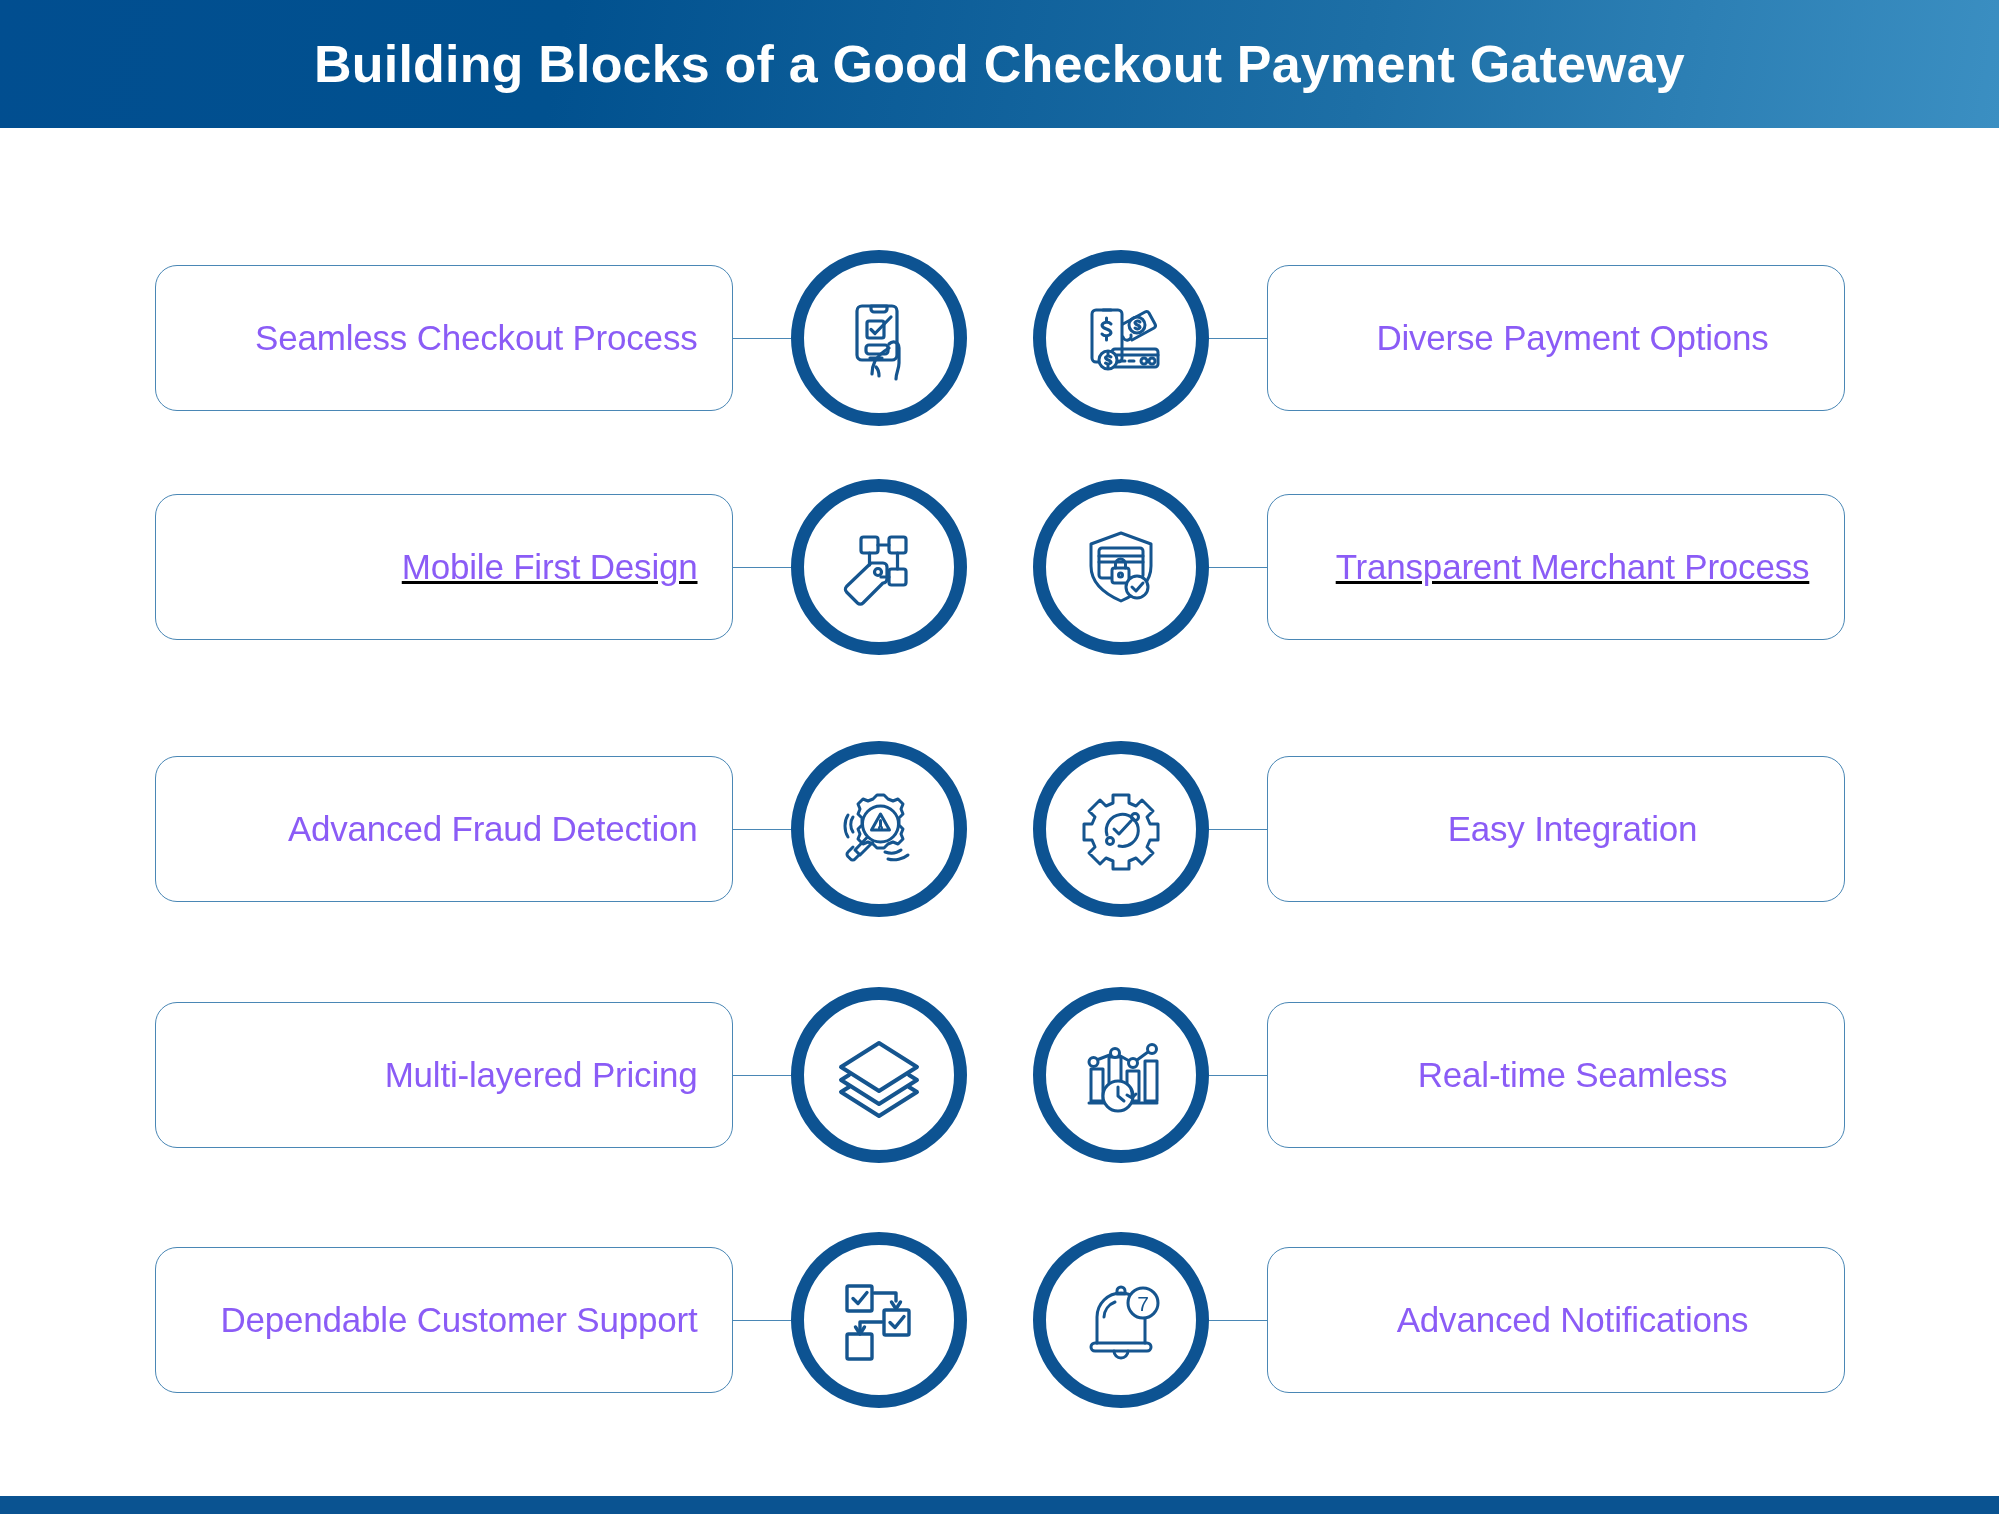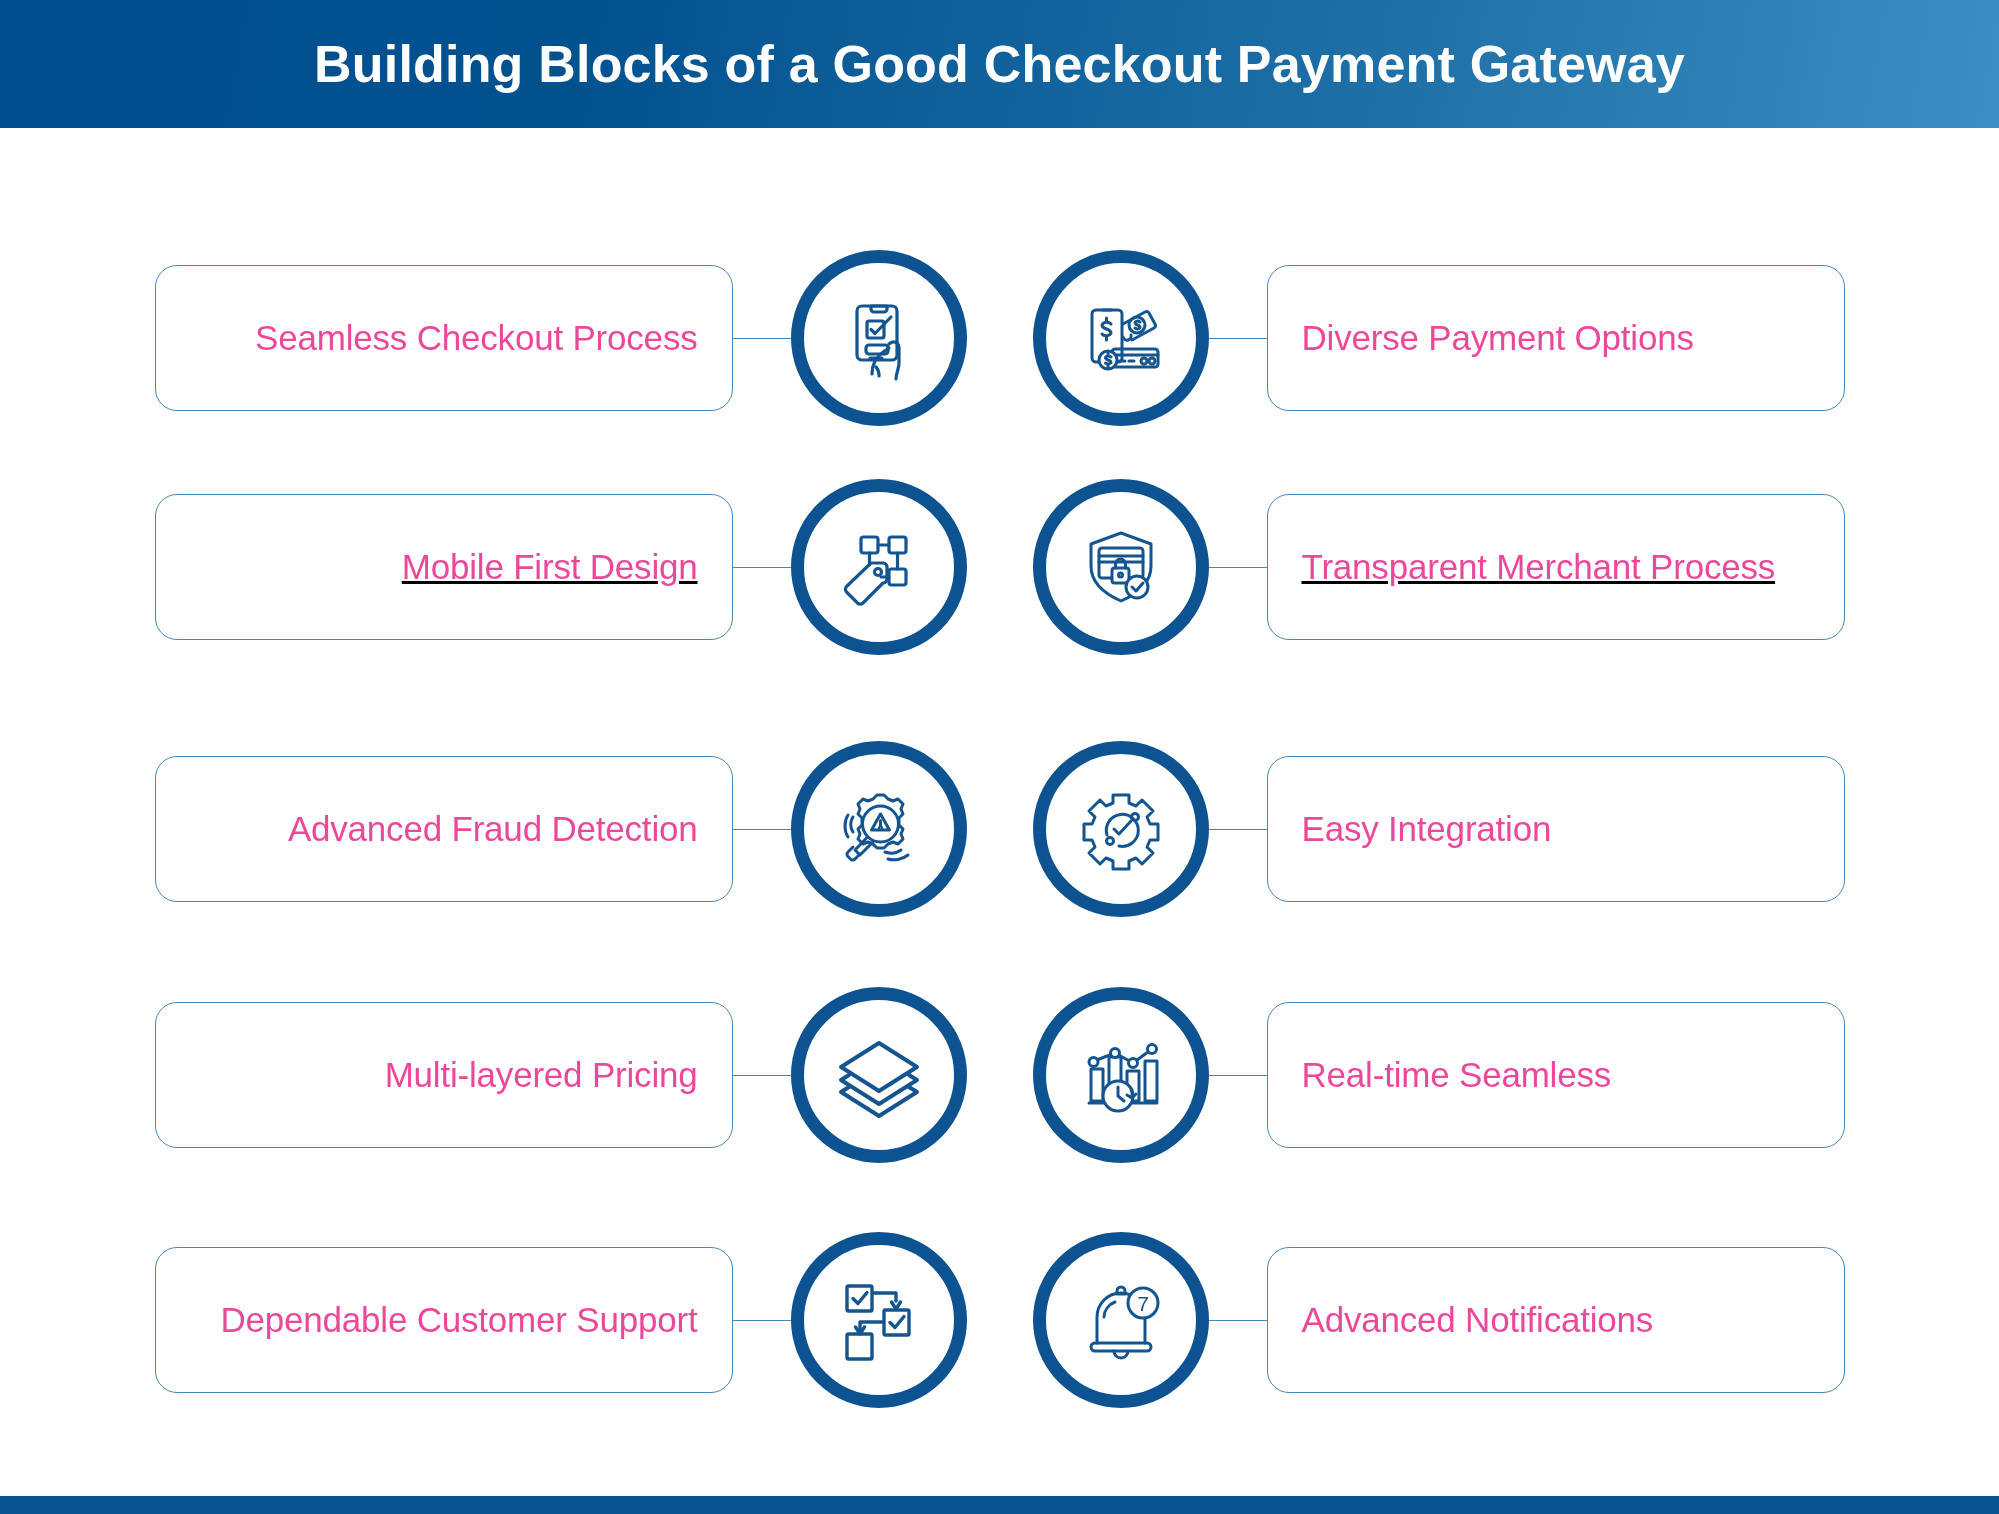--- a/index.html
+++ b/index.html
@@ -48,24 +48,24 @@
 
   .label-box {
     width: 578px; height: 146px;
     border: 1.6px solid #4A87B5;
     border-radius: 22px;
     background: #ffffff;
     display: flex; align-items: center;
     flex: none;
   }
   .label-box.left { justify-content: flex-end; padding-right: 34px; }
-  .label-box.right { justify-content: flex-start; padding-left: 34px; }
+  .label-box.right { justify-content: center; padding-left: 34px; }
   .label-text {
     font-size: 35px;
-    color: #ec4899;
+    color: #8b5cf6;
     font-weight: normal;
     white-space: nowrap;
     letter-spacing: -0.2px;
   }
 
   .connector {
     width: 58px; height: 0;
     border-top: 1.6px solid #4A87B5;
     flex: none;
   }

